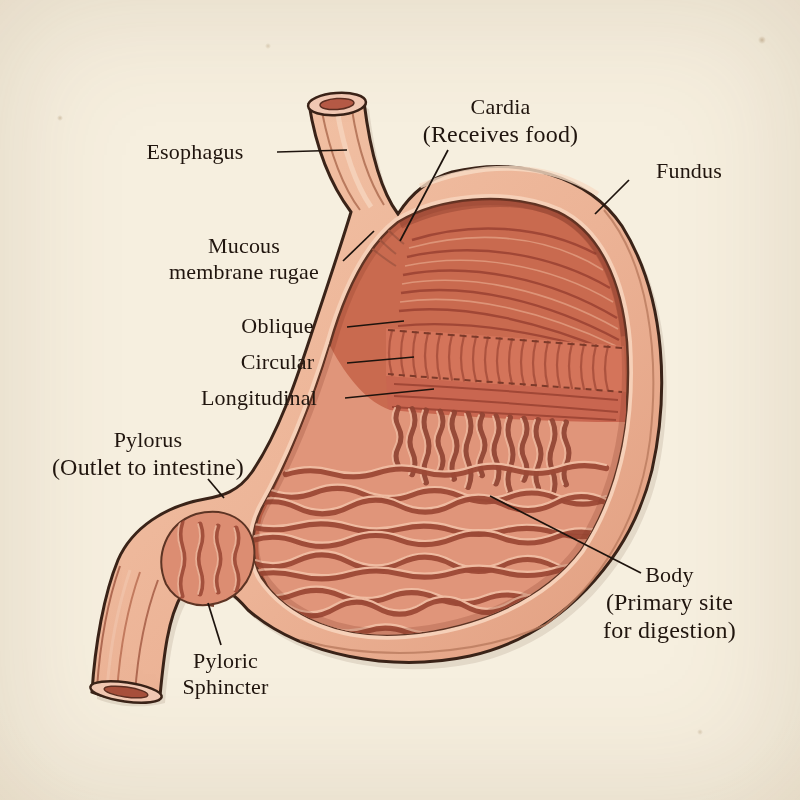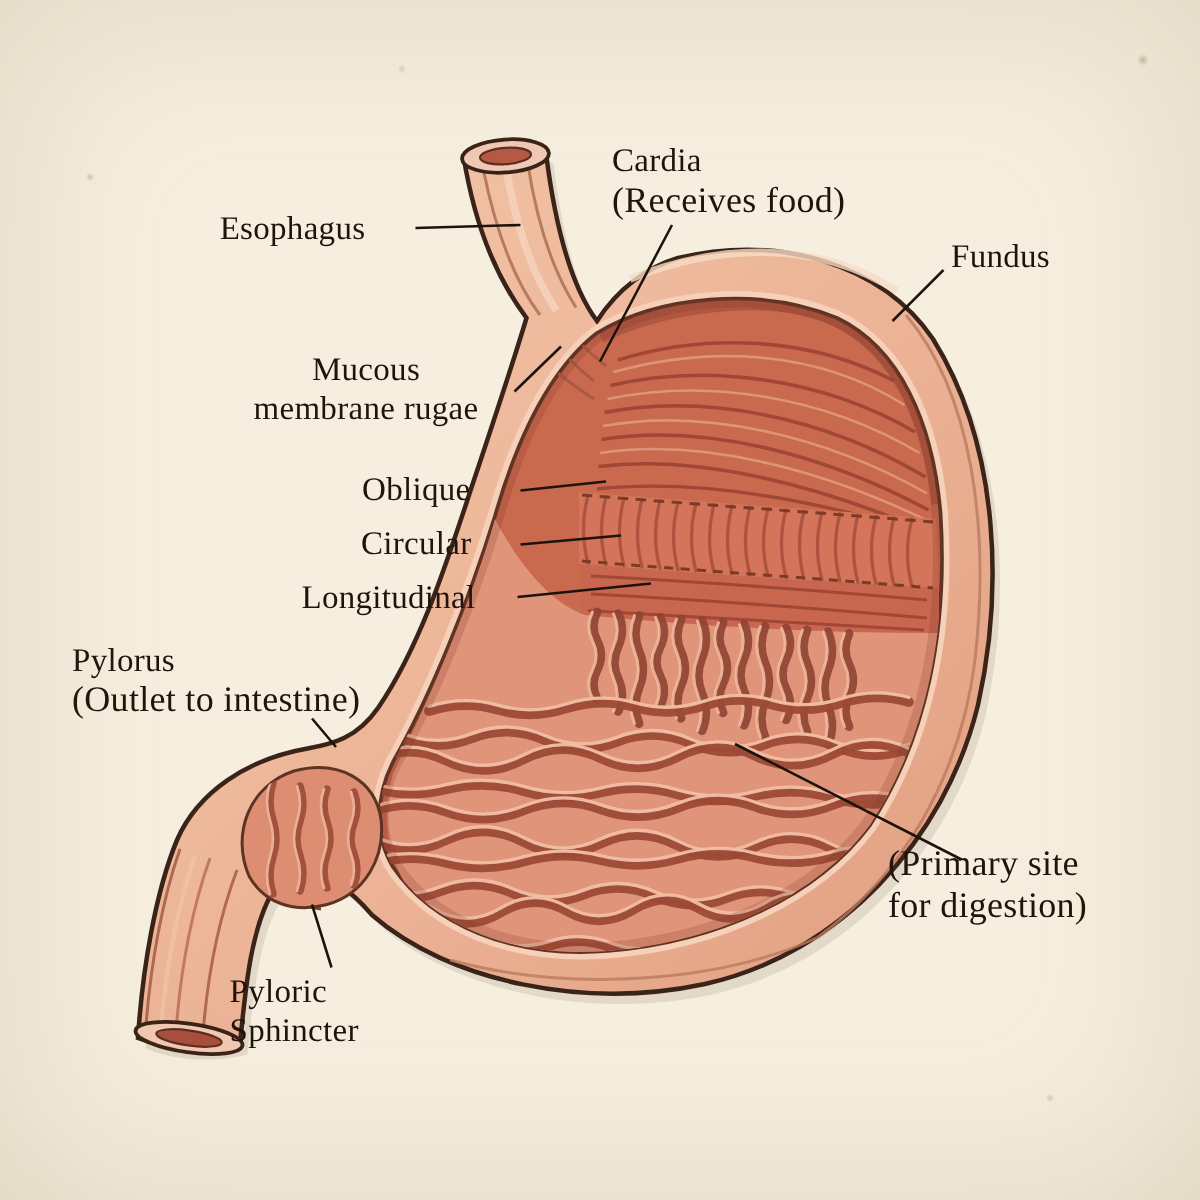--- a/index.html
+++ b/index.html
@@ -13,23 +13,23 @@
       radial-gradient(120% 120% at 50% 45%, #f6efdf 55%, #ecdfc4 100%);
     background-color:var(--background,#f2ead7);
     font-family:"Liberation Serif","DejaVu Serif",serif;
     color:var(--ink,#20150e);
   }
   .canvas::after{
     content:"";position:absolute;inset:0;pointer-events:none;
     box-shadow:inset 0 0 130px rgba(120,90,50,.16);
   }
   svg.art{position:absolute;left:0;top:0;}
-  .lbl{position:absolute;line-height:1.18;letter-spacing:.2px;}
+  .lbl{position:absolute;line-height:1.18;letter-spacing:.2px;text-align:center;}
   .lbl.right{text-align:center;}
-  .lbl.center{text-align:left;}
+  .lbl.center{text-align:center;}
   .lbl .main{font-size:22px;}
   .lbl .sub{font-size:24px;}
 </style>
 </head>
 <body>
 
 <div class="canvas">
 
   <svg class="art" width="800" height="800" viewBox="0 0 800 800">
     <defs>
@@ -249,20 +249,21 @@
   <div class="lbl right" style="left:178px;top:385px;width:162px">
     <span class="main">Longitudinal</span>
   </div>
 
   <div class="lbl center" style="left:48px;top:427px;width:200px">
     <div class="main">Pylorus</div>
     <div class="sub">(Outlet to intestine)</div>
   </div>
 
   <div class="lbl center" style="left:592px;top:562px;width:155px">
+    <div class="main">Body</div>
     <div class="sub">(Primary site</div>
     <div class="sub">for digestion)</div>
   </div>
 
   <div class="lbl center" style="left:153px;top:648px;width:145px">
     <div class="main">Pyloric</div>
     <div class="main">Sphincter</div>
   </div>
 
 </div>

